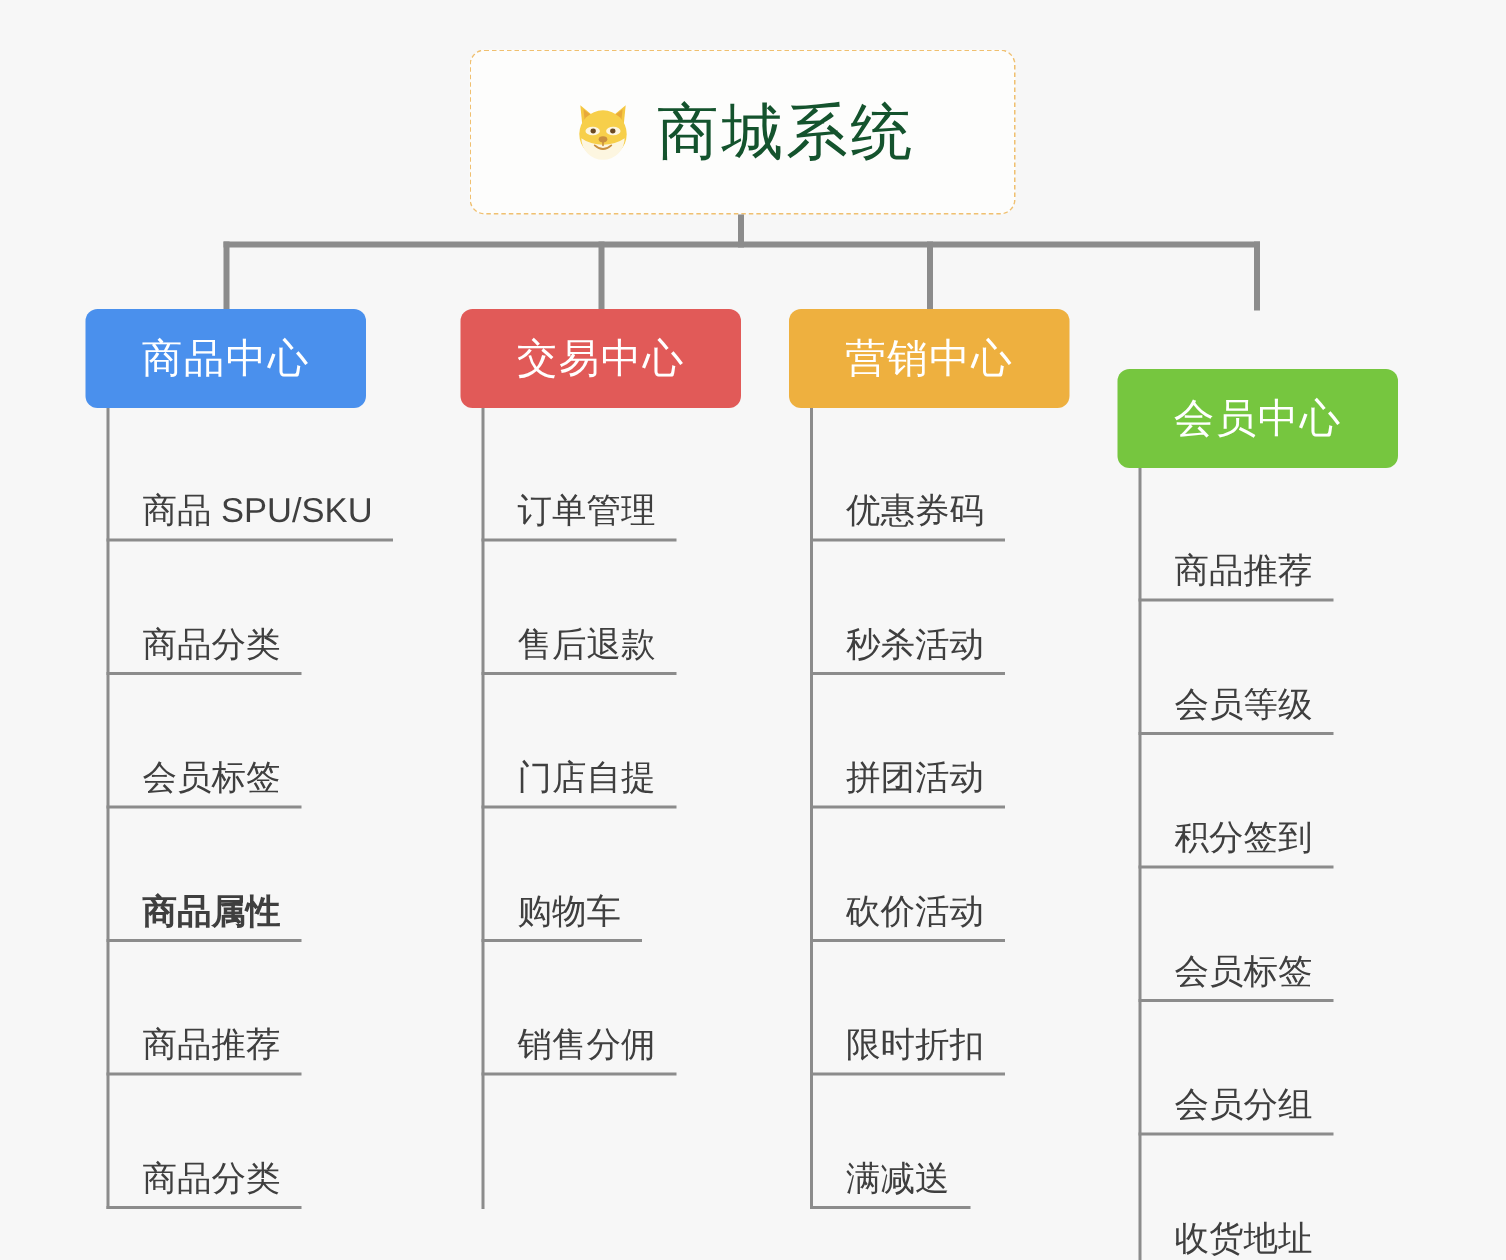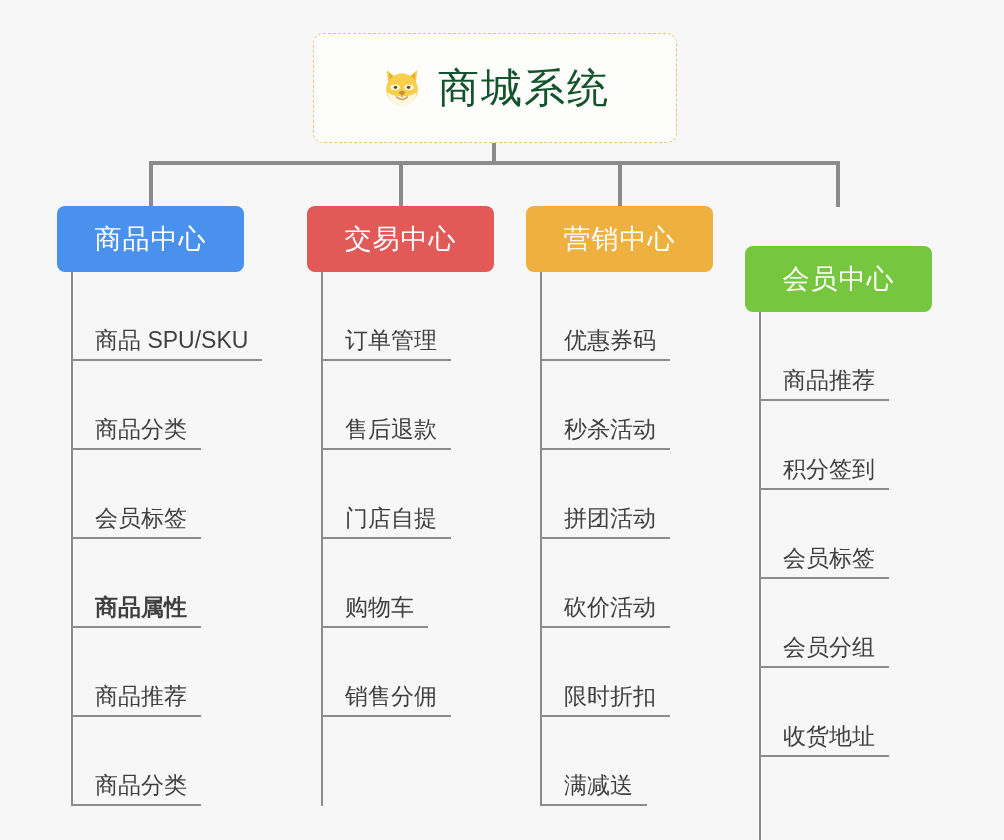--- a/index.html
+++ b/index.html
@@ -236,20 +236,23 @@
   <div class="branch" style="left:745px;width:187px;margin-top:40px;">
     <div class="branch-header" style="background: rgb(118, 198, 63);">
       <span>会员中心</span>
     </div>
     <div class="branch-body">
       <div class="branch-trunk" style="background: rgb(140, 140, 140); height: 534px;"></div>
       <div class="leaf">
           <span class="leaf-label" style="border-bottom-color: rgb(140, 140, 140);">商品推荐</span>
         </div>
       <div class="leaf">
+          <span class="leaf-label" style="border-bottom-color: rgb(140, 140, 140);">会员等级</span>
+        </div>
+      <div class="leaf">
           <span class="leaf-label" style="border-bottom-color: rgb(140, 140, 140);">积分签到</span>
         </div>
       <div class="leaf">
           <span class="leaf-label" style="border-bottom-color: rgb(140, 140, 140);">会员标签</span>
         </div>
       <div class="leaf">
           <span class="leaf-label" style="border-bottom-color: rgb(140, 140, 140);">会员分组</span>
         </div>
       <div class="leaf">
           <span class="leaf-label" style="border-bottom-color: rgb(140, 140, 140);">收货地址</span>

